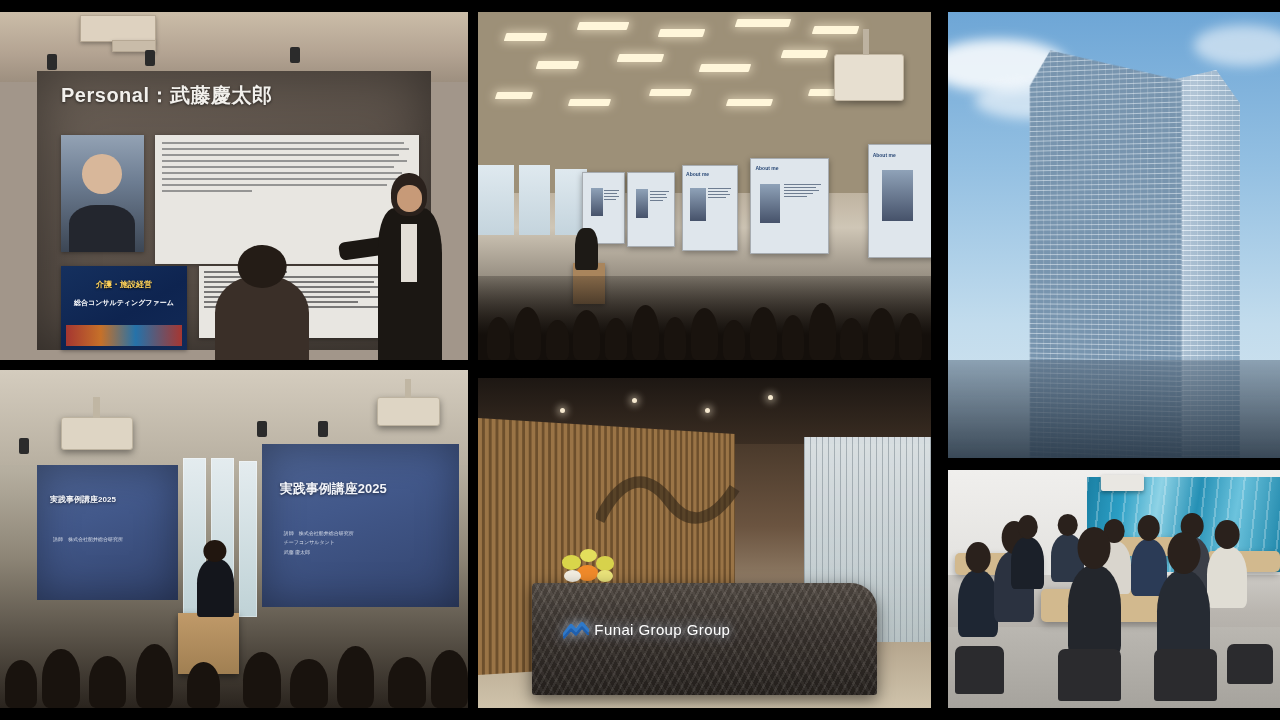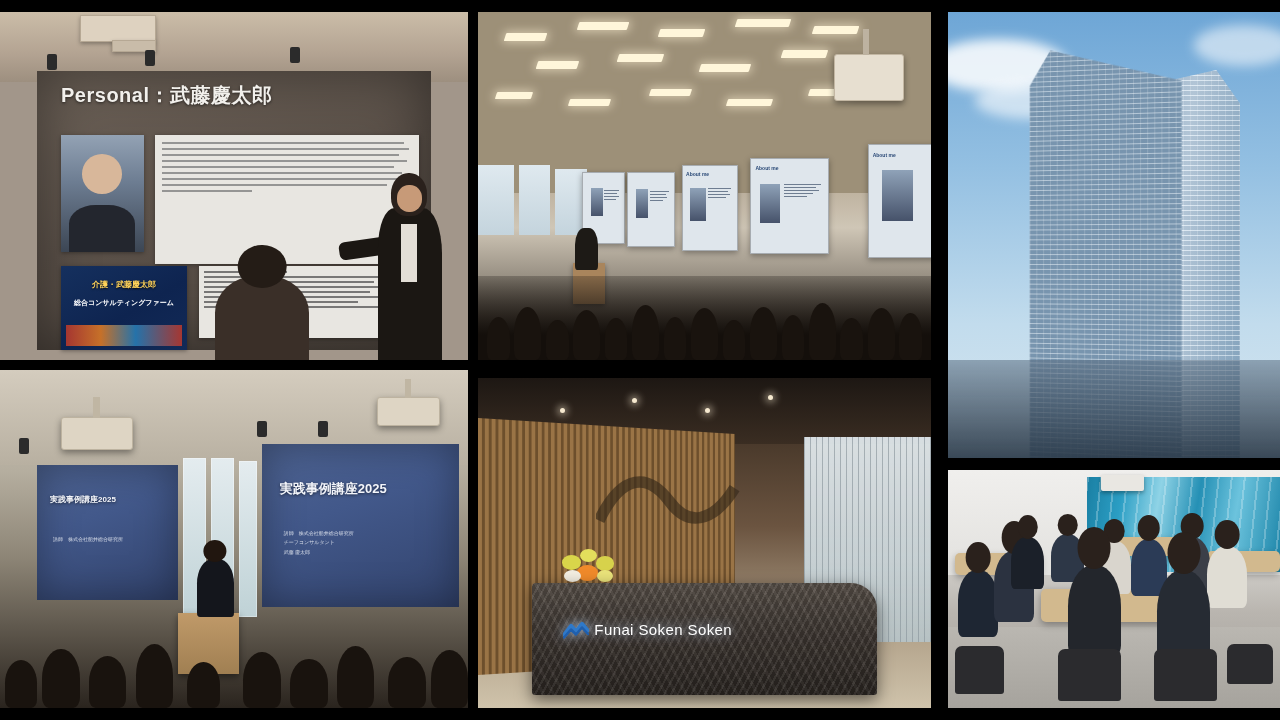--- a/index.html
+++ b/index.html
@@ -444,21 +444,21 @@
             <i style="width:98%"></i>
               <i style="width:93%"></i>
               <i style="width:96%"></i>
             <i style="width:99%"></i>
               <i style="width:90%"></i>
               <i style="width:36%"></i>
           </div>
         </div>
 
         <div class="slide-card" id="slide-thumb">
-          <div class="thumb-head">介護・武藤慶太郎</div>
+          <div class="thumb-head">介護・施設経営</div>
           <div class="thumb-sub">総合コンサルティングファーム</div>
           <div class="thumb-strip"></div>
         </div>
 
         <div class="slide-card" id="slide-list">
           <div class="list-lines">
             <i style="width:42%"></i>
               <i style="width:88%"></i>
               <i style="width:86%"></i>
             <i style="width:92%"></i>
@@ -659,21 +659,21 @@
         <div class="fl-vase"></div>
       </div>
 
       <div class="lobby-counter">
         <div class="counter-tex"></div>
         <div class="counter-logo">
           <svg width="26" height="18" viewBox="0 0 52 36">
             <path d="M2 27 L16 9 L26 20 L38 5 L50 19" fill="none" stroke="#2f79c9" stroke-width="7" stroke-linejoin="round" stroke-linecap="round"></path>
             <path d="M2 33 L16 17 L26 27 L38 13 L50 26" fill="none" stroke="#1f5fae" stroke-width="5" stroke-linejoin="round" stroke-linecap="round"></path>
           </svg>
-          <span class="lg-text">Funai Soken Soken</span>
+          <span class="lg-text">Funai Group Group</span>
         </div>
       </div>
     </div>
   </div>
 
   <div class="tile" id="tile-group">
     <div class="scene">
       <div class="grp-wall"></div>
       <div class="teal-panel"></div>
       <div class="grp-proj"></div>

